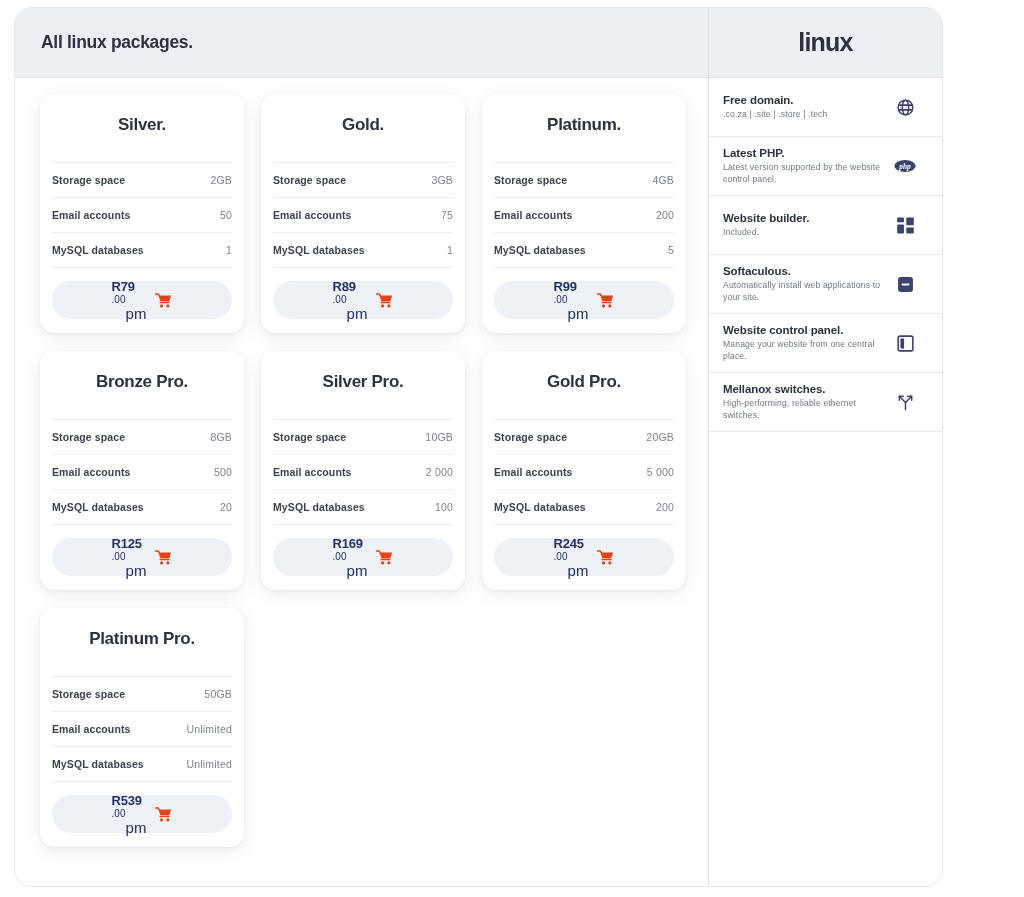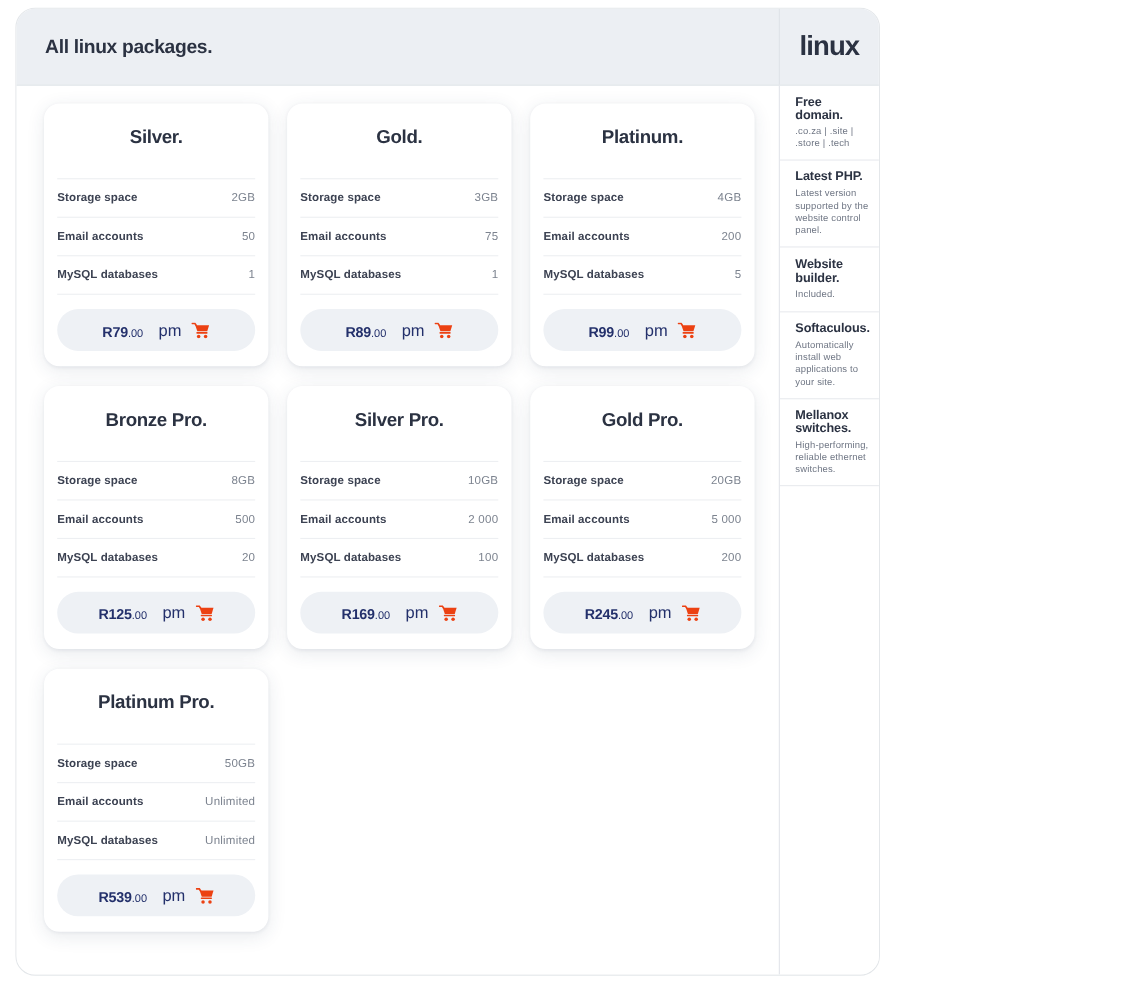--- a/index.html
+++ b/index.html
@@ -17,21 +17,21 @@
     height: 897px;
     background: #ffffff;
     overflow: hidden;
   }
 
   
   .panel {
     position: absolute;
     left: 14px;
     top: 7px;
-    width: 786px;
+    width: 929px;
     height: 880px;
     background: #ffffff;
     border: 1px solid #e4e7ea;
     border-radius: 18px;
     overflow: hidden;
     display: flex;
     flex-direction: column;
   }
 
   
@@ -152,22 +152,23 @@
     width: 100%;
     display: flex;
     align-items: center;
     justify-content: center;
     gap: 9px;
     cursor: pointer;
     font-family: inherit;
   }
   .price-txt {
     display: flex;
-    align-items: flex-end;
+    align-items: flex-start;
     color: #23306b;
+    flex-direction: column;
   }
   .price-main {
     font-size: 13px;
     font-weight: 700;
     letter-spacing: -0.2px;
   }
   .price-cents {
     font-size: 10px;
     font-weight: 400;
   }
@@ -512,20 +513,32 @@
               </div>
               <div class="feat-ico">
                 <svg width="19" height="19" viewBox="0 0 24 24">
                   <rect x="2.6" y="2.6" width="18.8" height="18.8" rx="3.4" fill="currentColor"></rect>
                   <rect x="7" y="10.6" width="10" height="2.6" rx="1" fill="#ffffff"></rect>
                 </svg>
               </div>
             </div>
             <div class="feat-row">
               <div class="feat-text">
+                <div class="feat-title">Website control panel.</div>
+                <div class="feat-sub">Manage your website from one central place.</div>
+              </div>
+              <div class="feat-ico">
+                <svg width="19" height="19" viewBox="0 0 24 24" fill="none" stroke="currentColor" stroke-width="2">
+                  <rect x="2.7" y="2.7" width="18.6" height="18.6" rx="2.4"></rect>
+                  <rect x="5.6" y="5.6" width="4.6" height="12.8" rx="0.8" fill="currentColor" stroke="none"></rect>
+                </svg>
+              </div>
+            </div>
+            <div class="feat-row">
+              <div class="feat-text">
                 <div class="feat-title">Mellanox switches.</div>
                 <div class="feat-sub">High-performing, reliable ethernet switches.</div>
               </div>
               <div class="feat-ico">
                 <svg width="19" height="19" viewBox="0 0 24 24" fill="none" stroke="currentColor" stroke-width="1.9" stroke-linecap="round" stroke-linejoin="round">
                   <path d="M12 21V12"></path>
                   <path d="M12 12L4.2 4.2"></path>
                   <path d="M12 12l7.8-7.8"></path>
                   <path d="M4.2 9.1V4.2h4.9"></path>
                   <path d="M14.9 4.2h4.9v4.9"></path>

